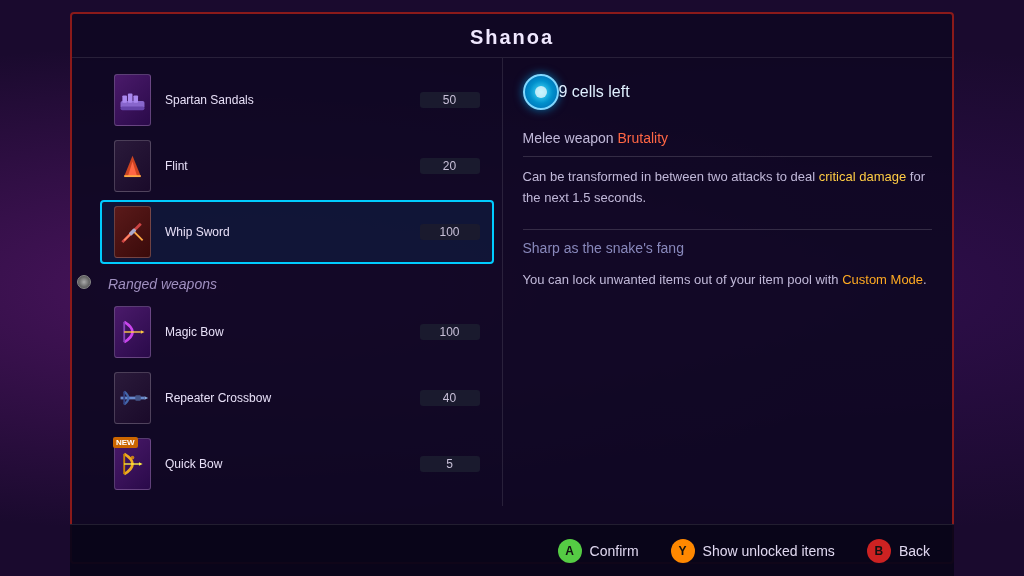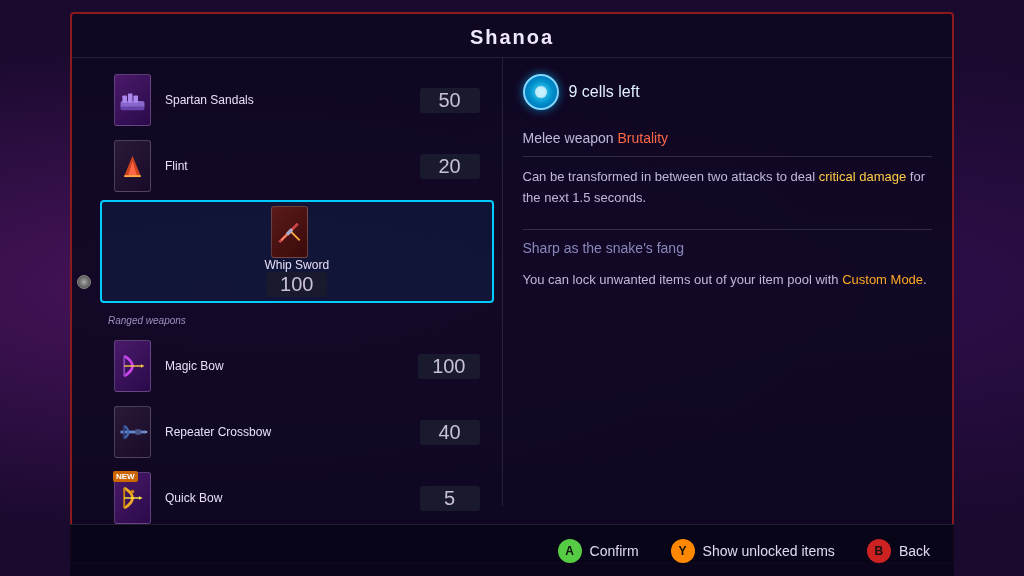--- a/index.html
+++ b/index.html
@@ -65,40 +65,39 @@
     }
 
     
     .item-list {
       flex: 1;
       padding: 8px 0;
       max-width: 580px;
     }
 
     .section-label {
-      font-size: 10px;
+      font-size: 14px;
       color: #a090c0;
       padding: 10px 16px 6px;
       font-style: italic;
     }
 
     .item-row {
       display: flex;
       align-items: center;
       padding: 4px 12px;
       margin: 2px 8px;
       border-radius: 4px;
       cursor: pointer;
       border: 2px solid transparent;
     }
 
     .item-row.selected {
       border-color: #00ccff;
       background: rgba(0,180,255,0.08);
-      flex-direction: column;
     }
 
     .item-icon {
       width: 37px;
       height: 52px;
       border-radius: 3px;
       margin-right: 14px;
       flex-shrink: 0;
       display: flex;
       align-items: center;
@@ -127,37 +126,36 @@
     .item-name {
       flex: 1;
       font-size: 12px;
       color: #e8e0f8;
     }
 
     .item-value {
       background: #1a1a2e;
       border-radius: 3px;
       padding: 1px 14px;
-      font-size: 20px;
+      font-size: 12px;
       color: #c8c0d8;
       min-width: 60px;
       text-align: center;
     }
 
     
     .info-panel {
       flex: 1;
       padding: 16px 20px;
       border-left: 1px solid rgba(255,255,255,0.1);
     }
 
     .cells-info {
       display: flex;
       align-items: center;
-      gap: 10px;
       margin-bottom: 20px;
       text-align: right;
     }
 
     .cell-icon {
       width: 36px;
       height: 36px;
       border-radius: 50%;
       background: radial-gradient(circle, #4ae0ff 0%, #0090cc 50%, #0060aa 100%);
       border: 2px solid #80d8ff;

